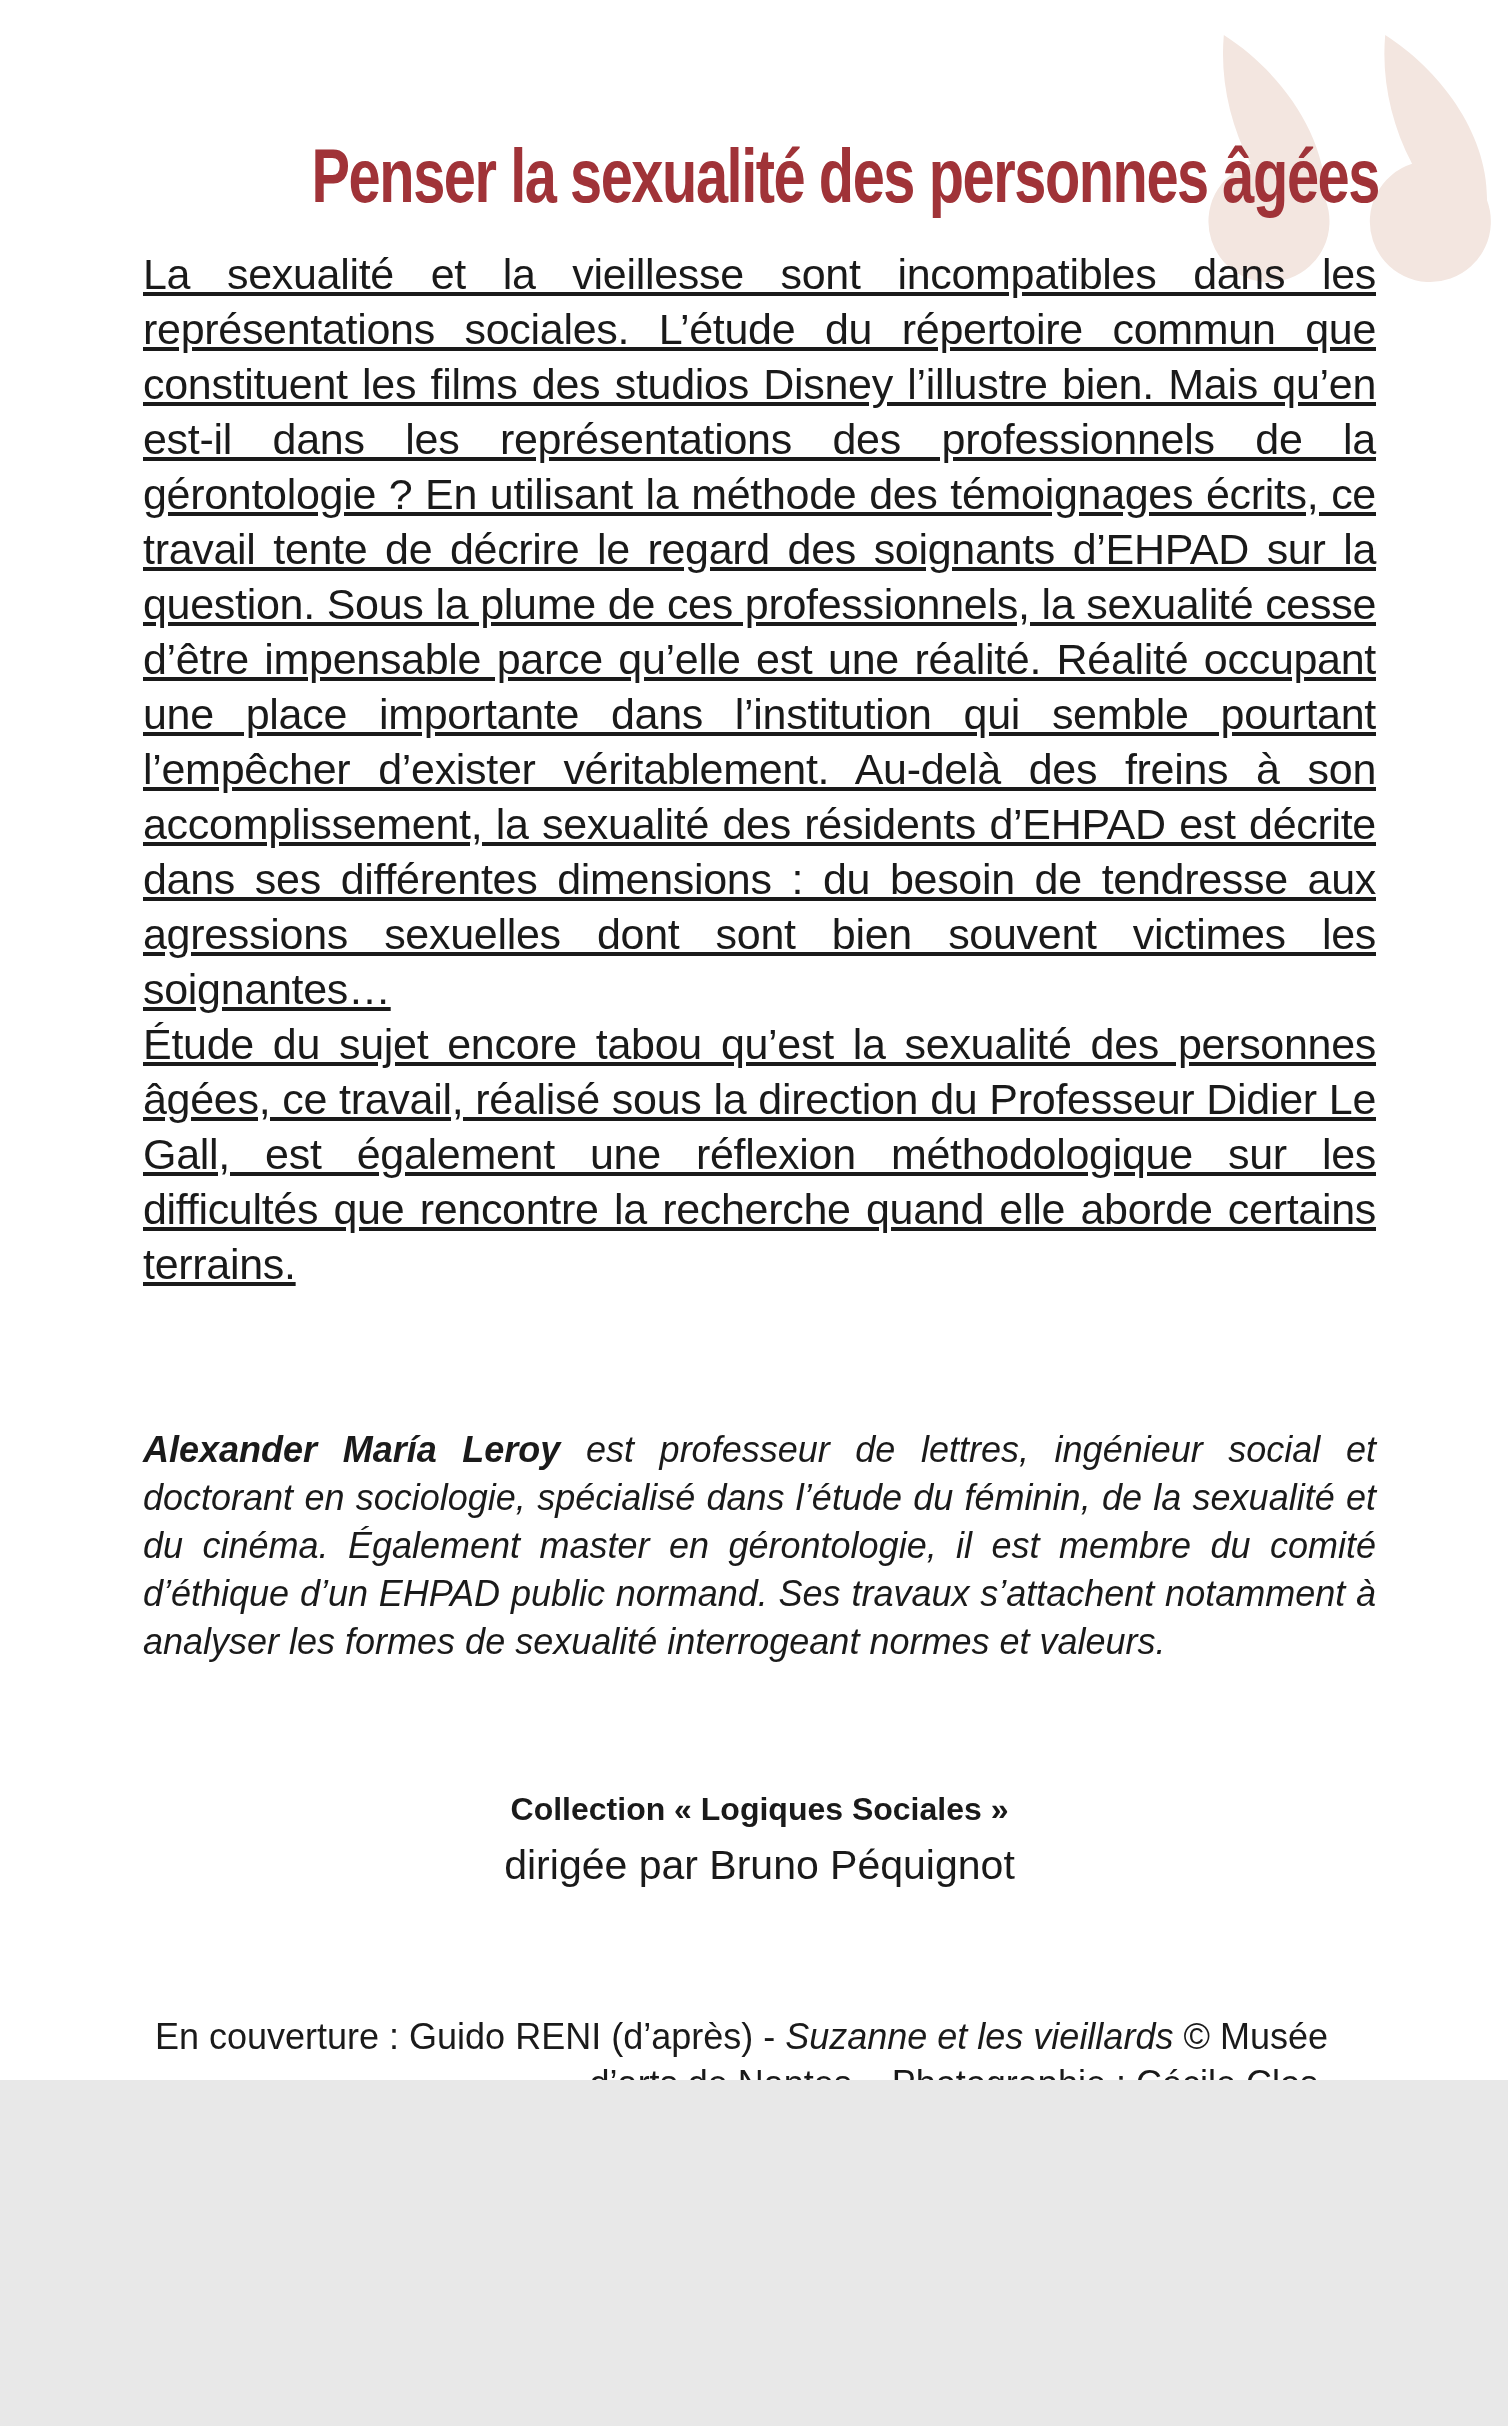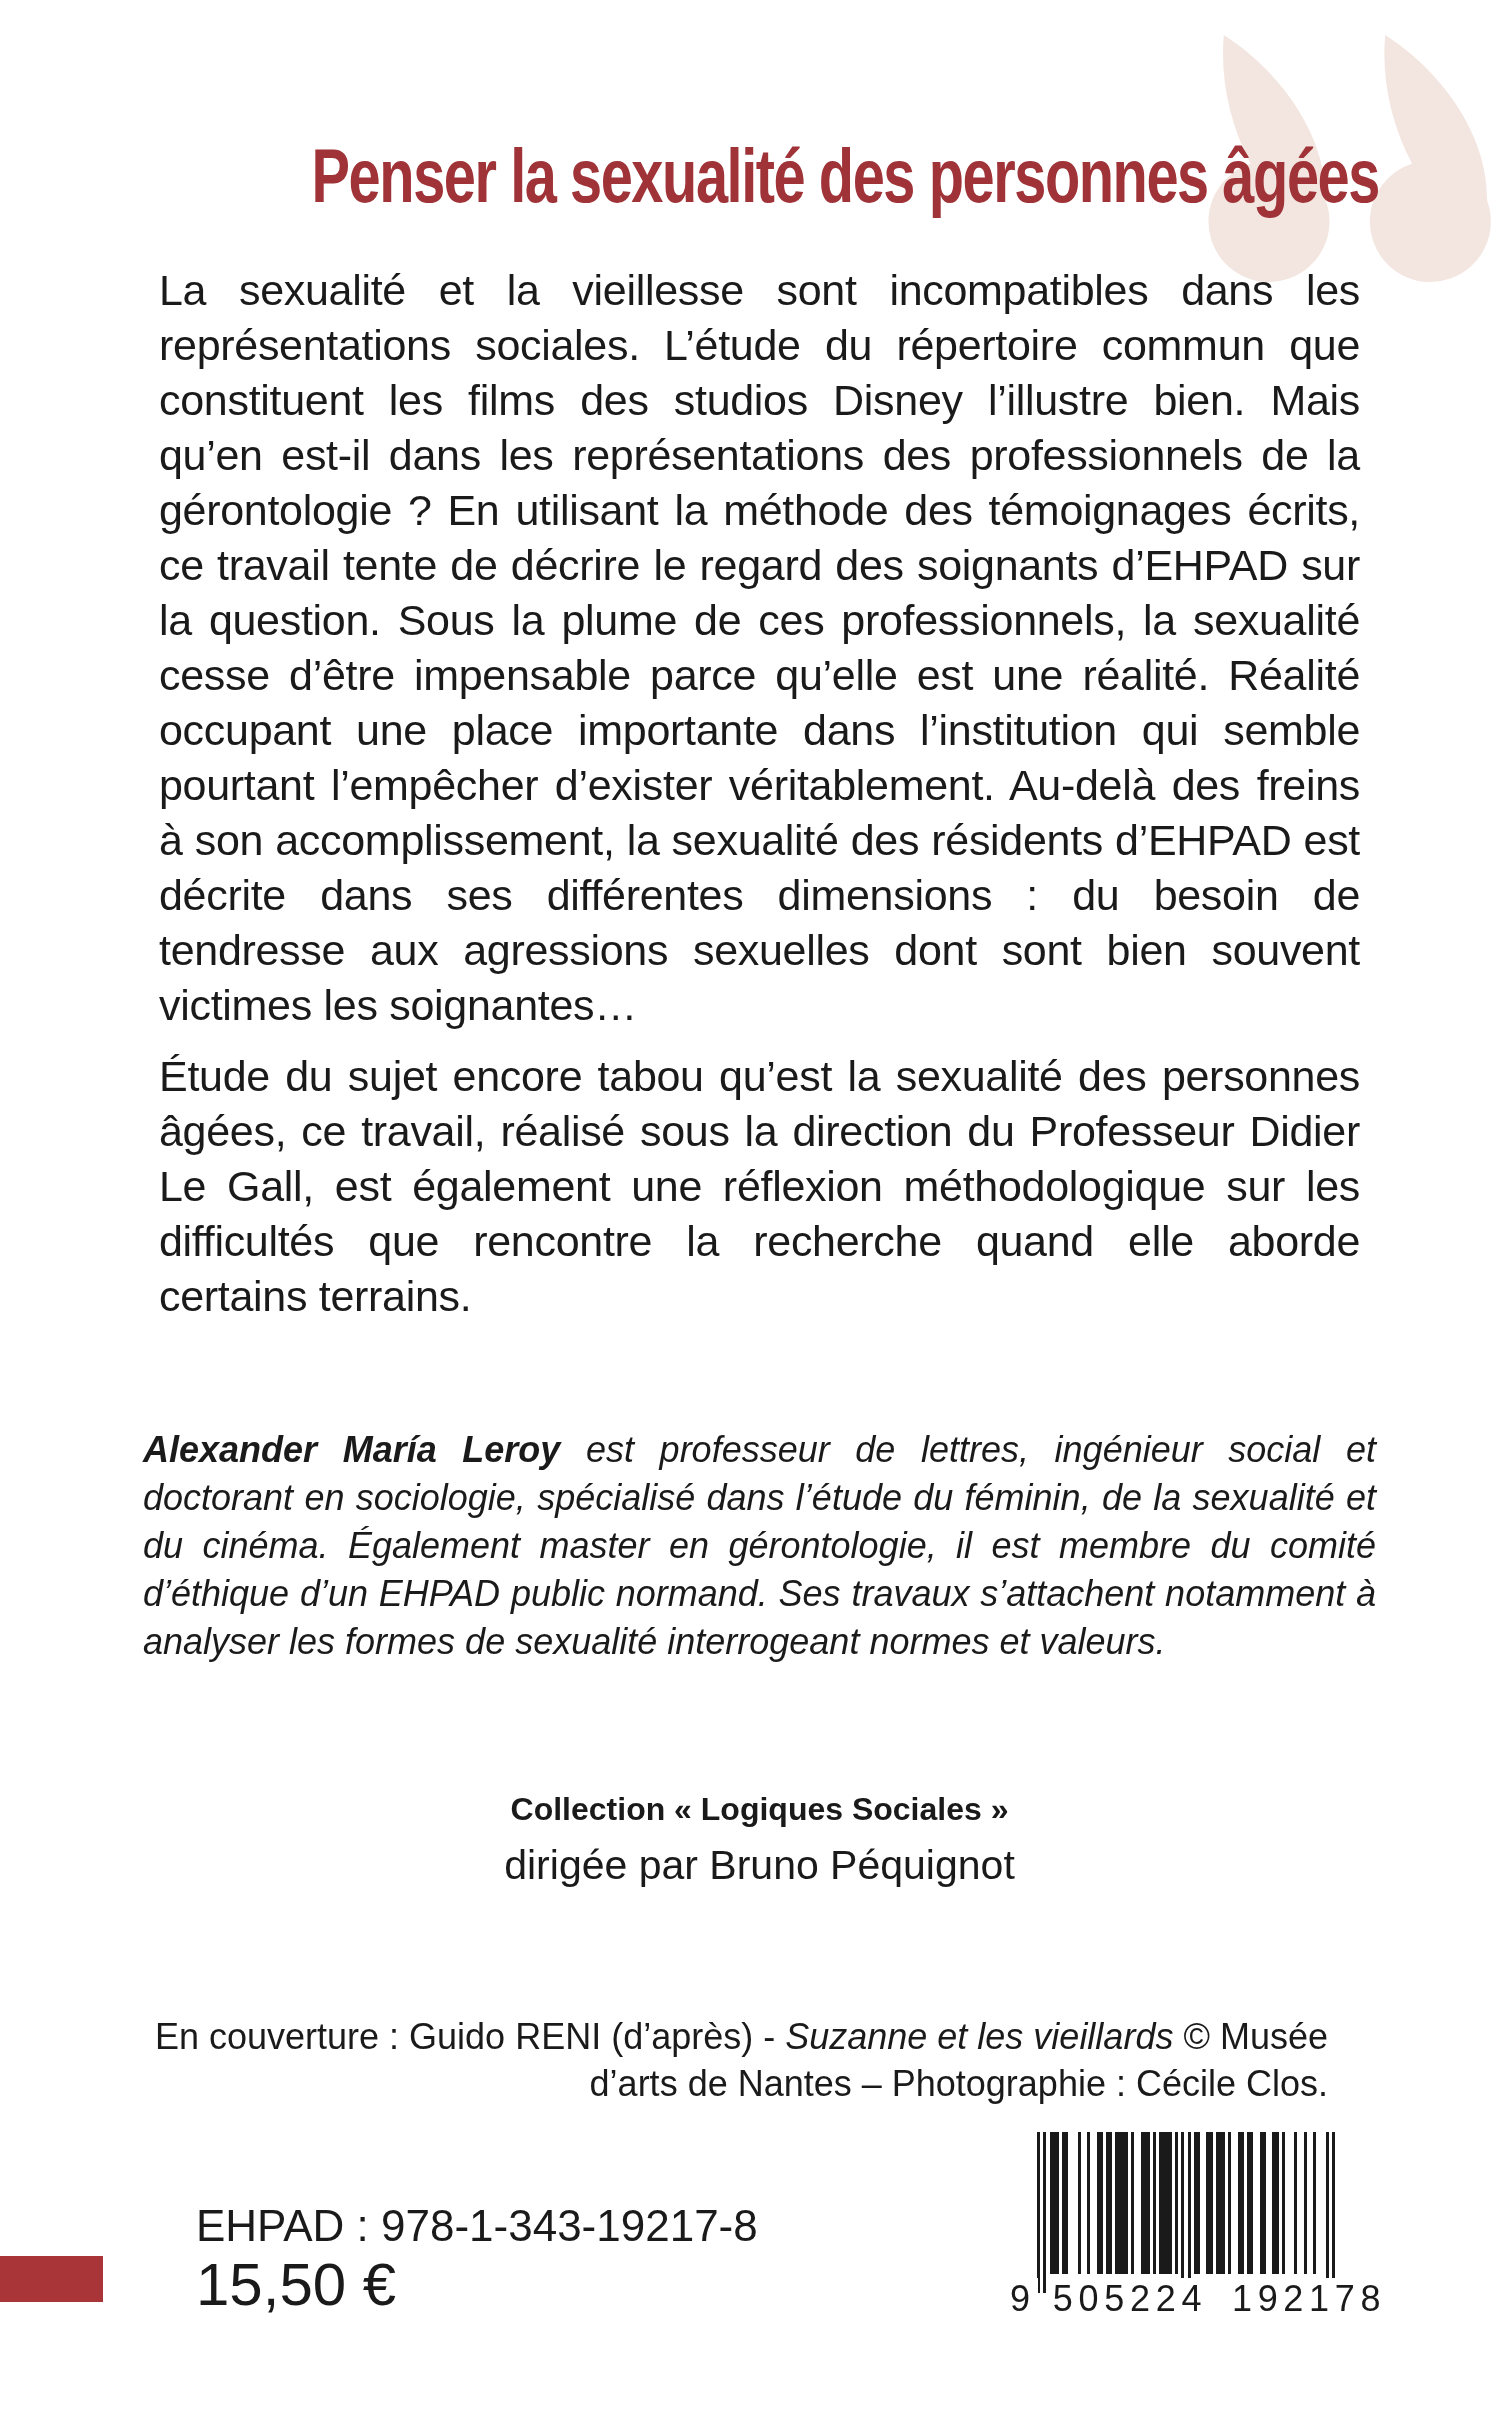--- a/index.html
+++ b/index.html
@@ -1,19 +1,19 @@
 <!DOCTYPE html>
 <html><head>
 <meta charset="utf-8">
 <style>
   html, body { margin: 0; padding: 0; background: #e8e8e8; }
   .page {
     position: relative;
     width: 1508px;
-    height: 2426px;
+    height: 2080px;
     margin: 0 auto;
     background: #ffffff;
     overflow: hidden;
     font-family: "Liberation Sans", sans-serif;
     color: #1a1a1a;
   }
 
   
   .quotes {
     position: absolute;
@@ -48,21 +48,21 @@
   
   .synopsis {
     position: absolute;
     top: 247px;
     left: 143px;
     width: 1233px;
     font-size: 43px;
     line-height: 55px;
     letter-spacing: -0.3px;
   }
-  .synopsis p { margin: 16px; text-align: justify; }
+  .synopsis p { margin: 0; text-align: justify; text-decoration: underline; }
 
   
   .bio {
     position: absolute;
     top: 1426px;
     left: 143px;
     width: 1233px;
     font-style: italic;
     font-size: 36px;
     line-height: 48px;

